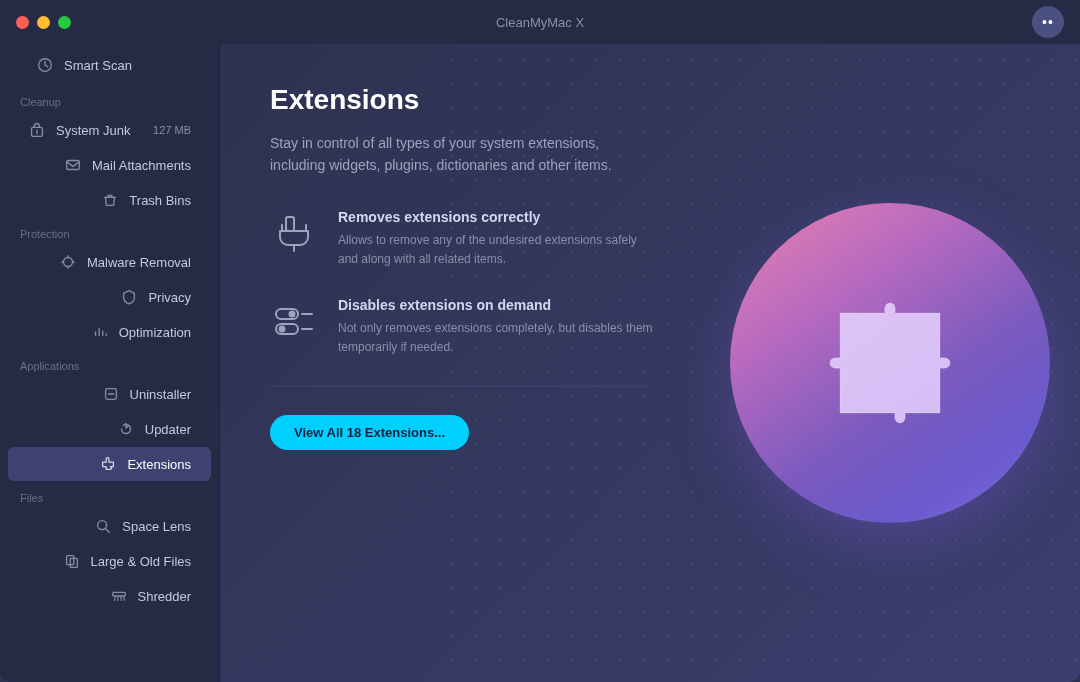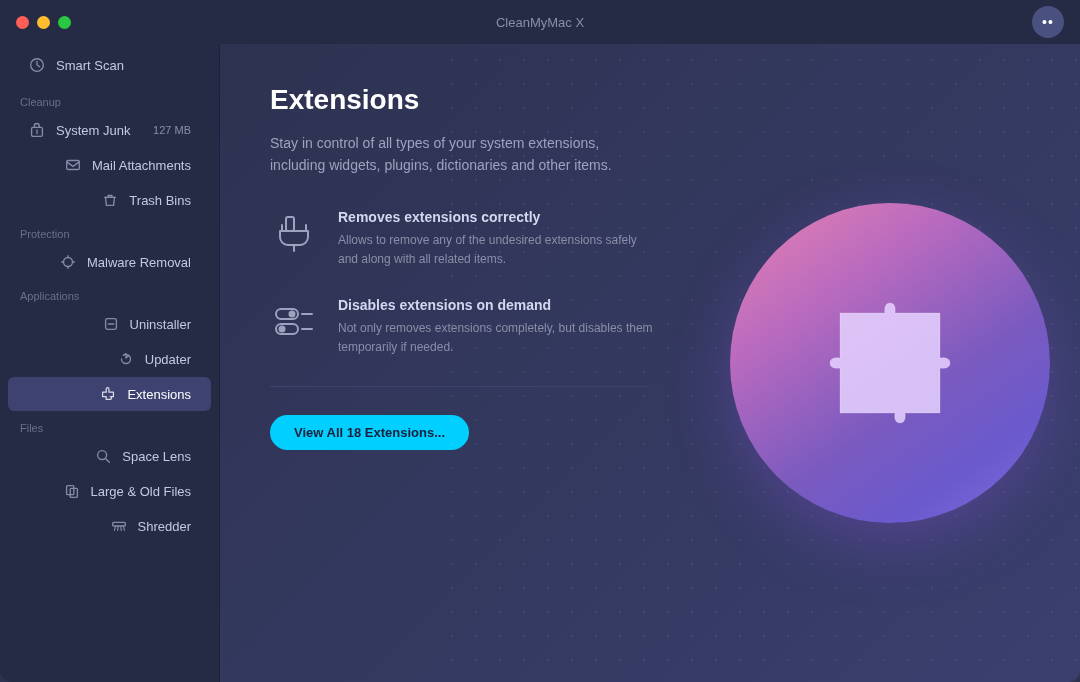--- a/index.html
+++ b/index.html
@@ -77,21 +77,21 @@
       background: linear-gradient(135deg, #2d3250 0%, #3a3f6e 100%);
       position: relative;
       overflow: hidden;
     }
 
     
     .smart-scan-item {
       display: flex;
       align-items: center;
       gap: 10px;
-      padding: 12px 28px;
+      padding: 12px 36px;
       color: #c5c8e0;
       font-size: 13px;
       cursor: pointer;
     }
 
     .section-label {
       padding: 10px 20px 4px;
       font-size: 11px;
       color: #6b6f8a;
       text-transform: none;
@@ -290,22 +290,37 @@
   <div class="section-label">Protection</div>
 
   <div class="sidebar-item">
     <svg class="icon-svg" viewBox="0 0 20 20" fill="none">
       <circle cx="10" cy="10" r="5" stroke="#9ea2be" stroke-width="1.5"></circle>
       <path d="M10 5V3M10 17v-2M5 10H3M17 10h-2" stroke="#9ea2be" stroke-width="1.5" stroke-linecap="round"></path>
     </svg>
     <span>Malware Removal</span>
   </div>
 
-
-
+  <div class="sidebar-item">
+    <svg class="icon-svg" viewBox="0 0 20 20" fill="none">
+      <path d="M10 3L4 6v4c0 3.5 2.5 6.5 6 7.5C14 16.5 16 13.5 16 10V6l-6-3z" stroke="#9ea2be" stroke-width="1.5" stroke-linejoin="round"></path>
+    </svg>
+    <span>Privacy</span>
+  </div>
+
+
+  <div class="sidebar-item">
+    <svg class="icon-svg" viewBox="0 0 20 20" fill="none">
+      <line x1="5" y1="14" x2="5" y2="10" stroke="#9ea2be" stroke-width="1.5" stroke-linecap="round"></line>
+      <line x1="9" y1="14" x2="9" y2="6" stroke="#9ea2be" stroke-width="1.5" stroke-linecap="round"></line>
+      <line x1="13" y1="14" x2="13" y2="9" stroke="#9ea2be" stroke-width="1.5" stroke-linecap="round"></line>
+      <line x1="17" y1="14" x2="17" y2="12" stroke="#9ea2be" stroke-width="1.5" stroke-linecap="round"></line>
+    </svg>
+    <span>Optimization</span>
+  </div>
 
 
   <div class="section-label">Applications</div>
 
   <div class="sidebar-item">
     <svg class="icon-svg" viewBox="0 0 20 20" fill="none">
       <rect x="4" y="4" width="12" height="12" rx="2" stroke="#9ea2be" stroke-width="1.5"></rect>
       <line x1="7" y1="10" x2="13" y2="10" stroke="#9ea2be" stroke-width="1.5" stroke-linecap="round"></line>
     </svg>
     <span>Uninstaller</span>

